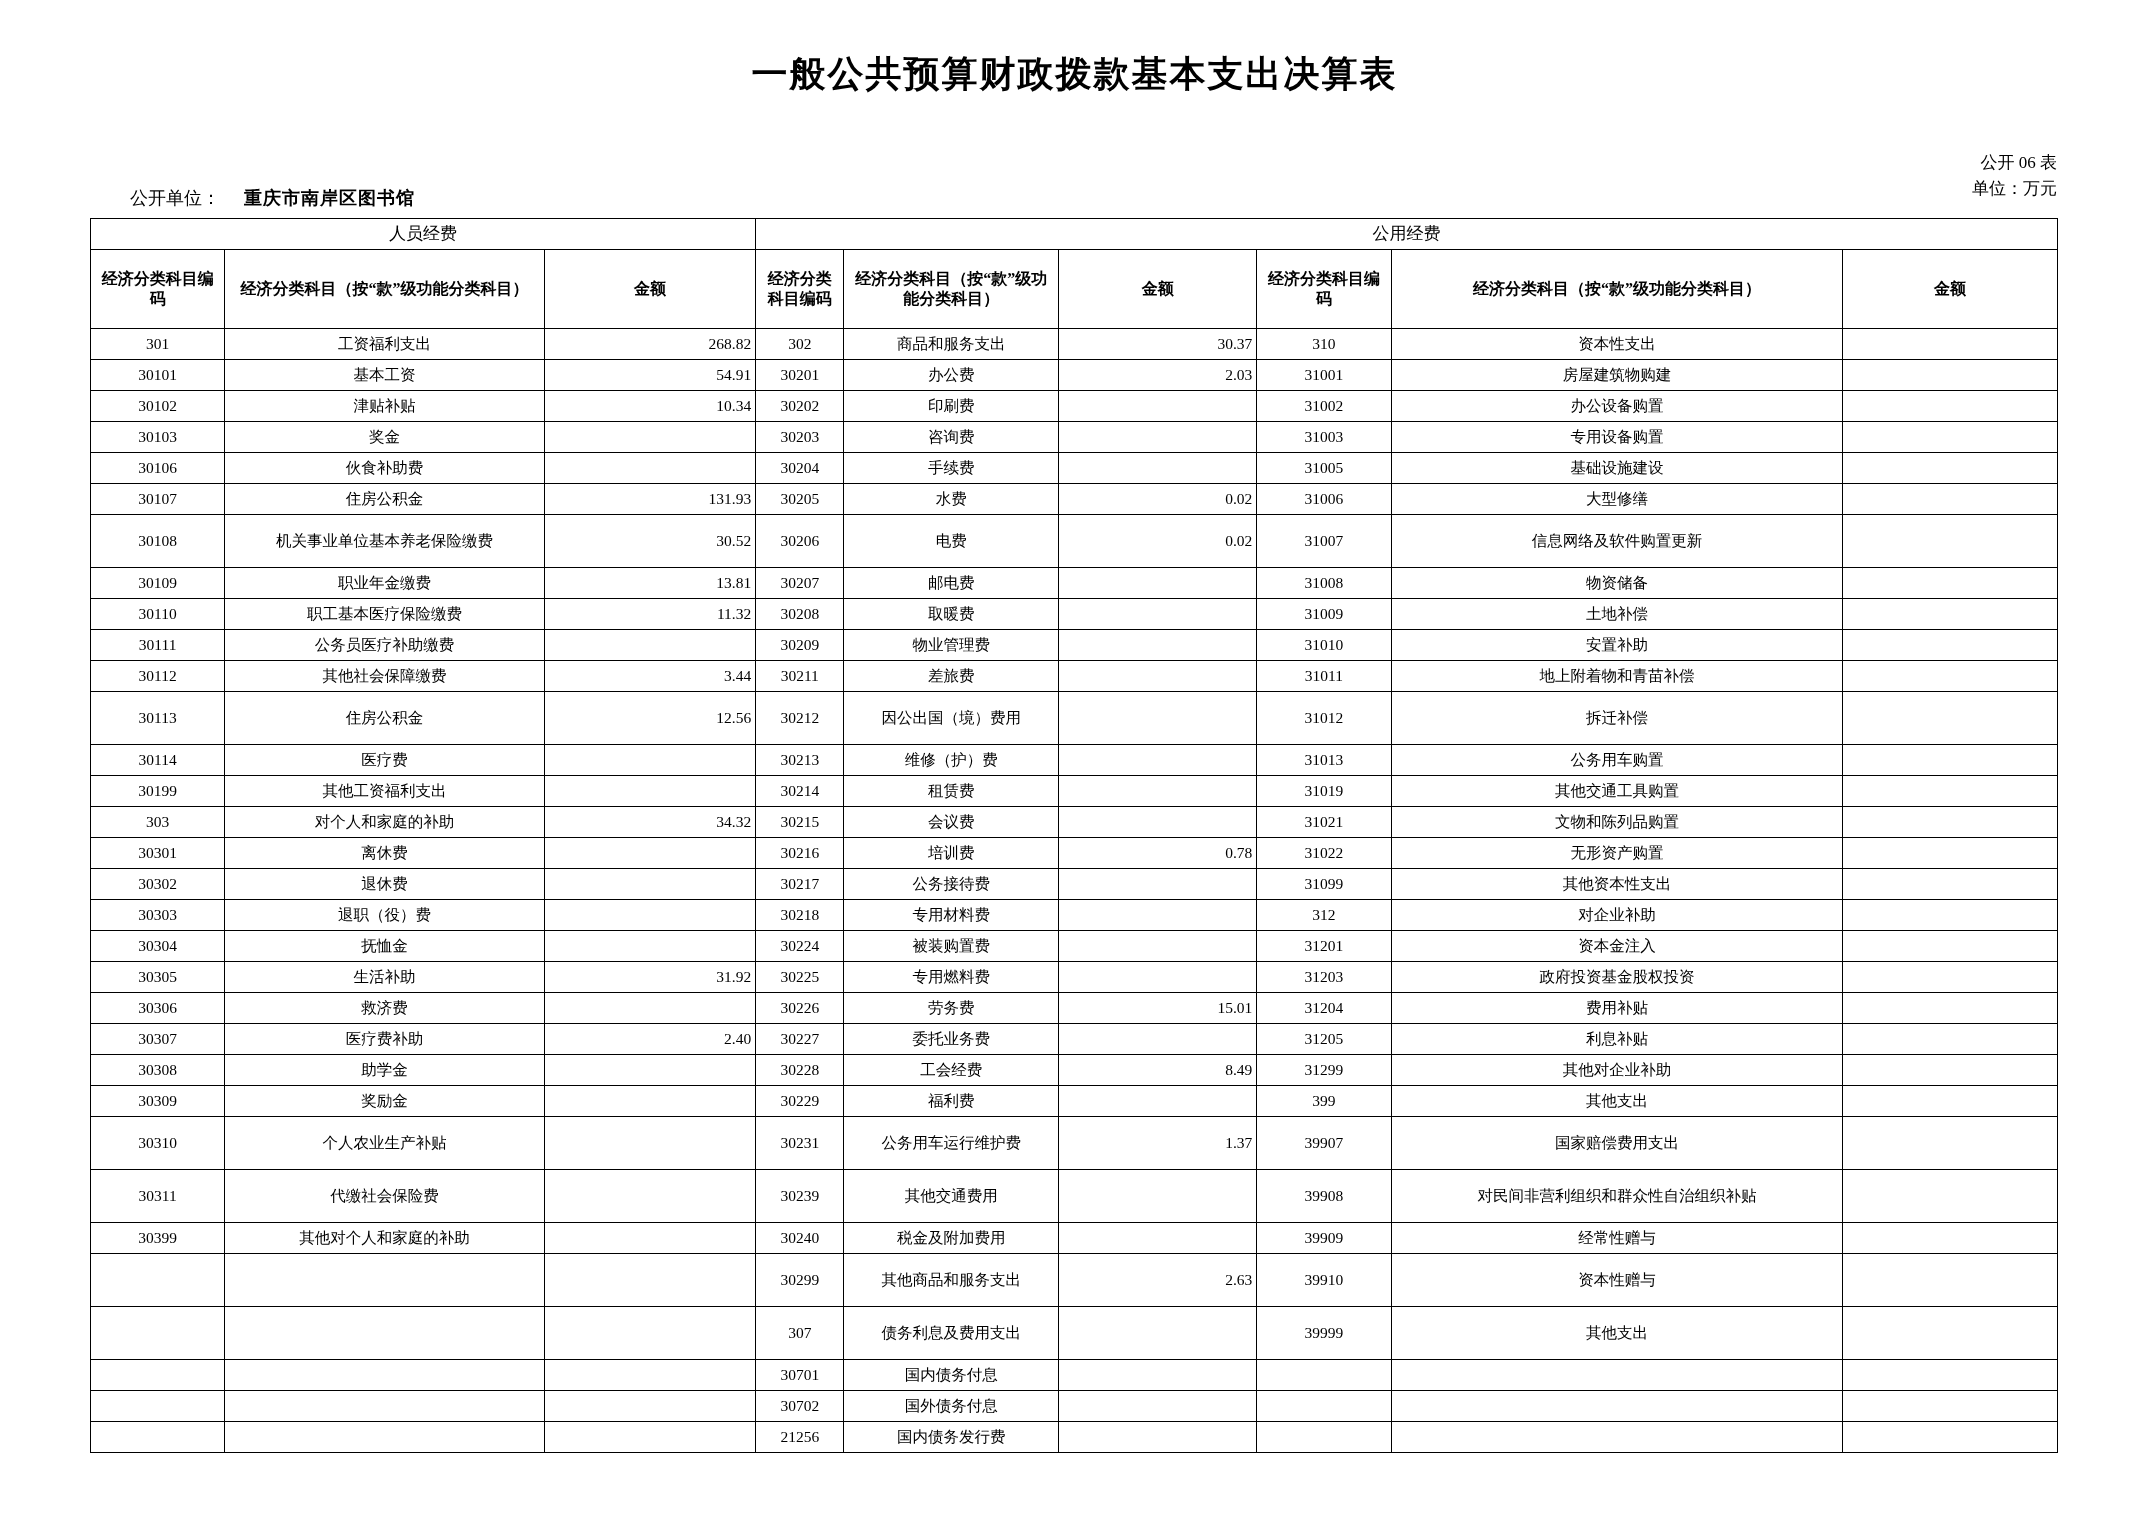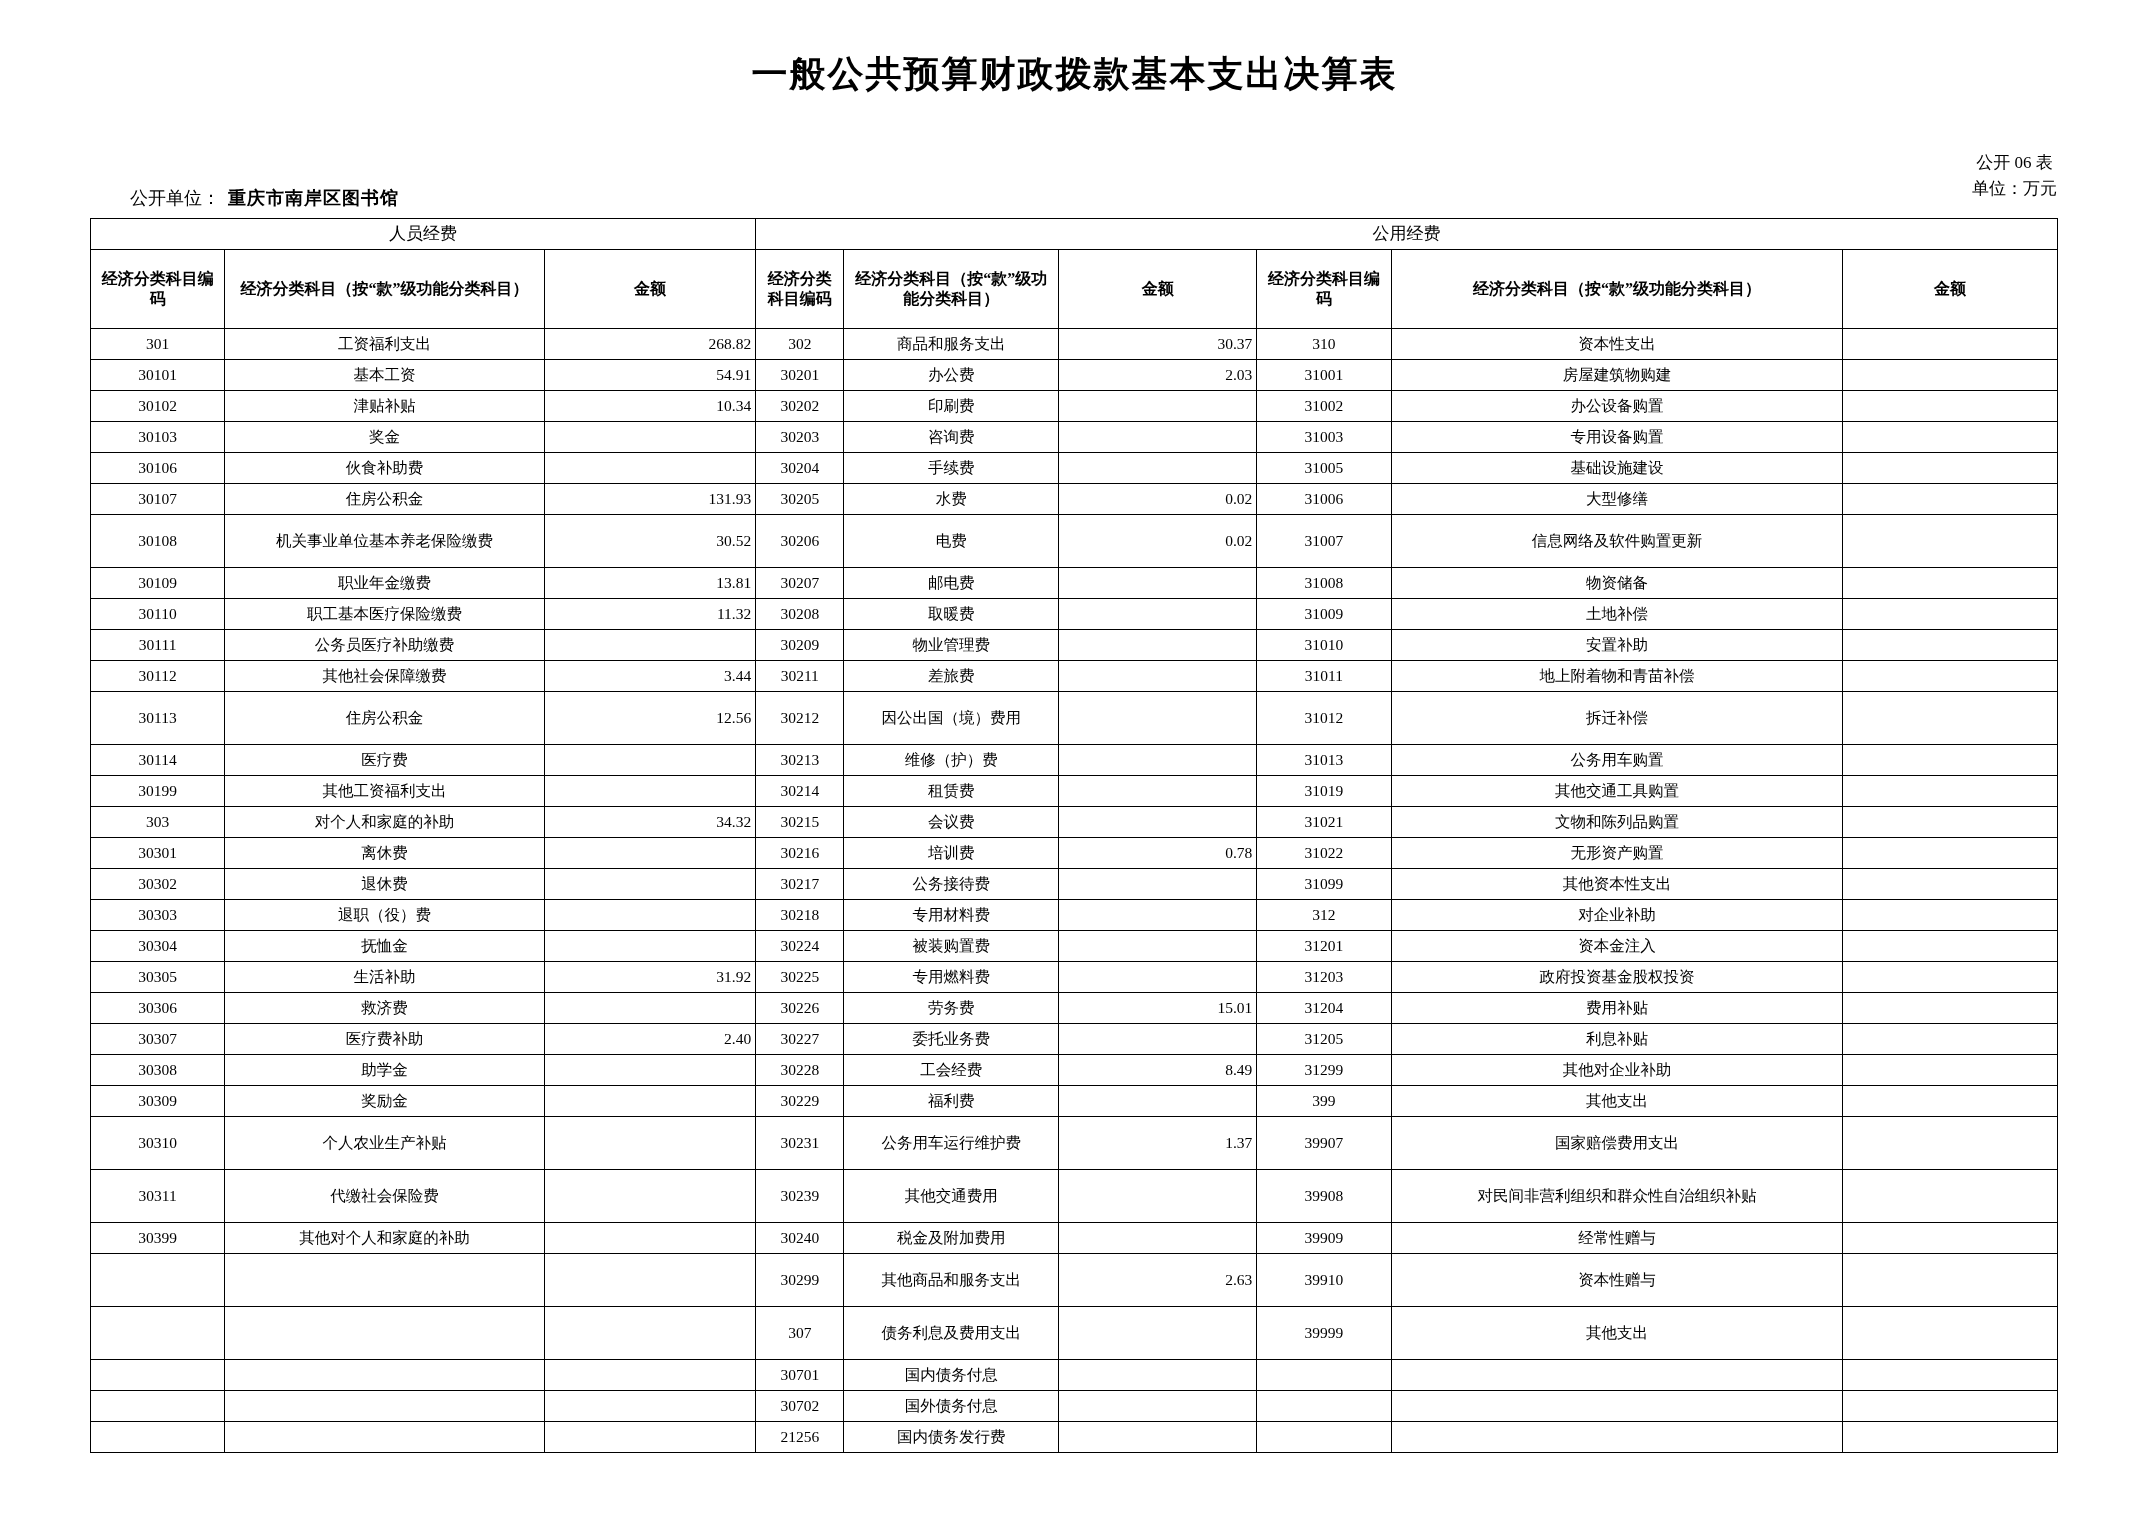--- a/index.html
+++ b/index.html
@@ -28,33 +28,33 @@
     font-weight: bold;
     letter-spacing: 2px;
     margin-top: 50px;
     margin-bottom: 0;
     font-family: "Liberation Serif", "DejaVu Serif", serif;
   }
   .meta-right {
     position: absolute;
     right: 92px;
     top: 100px;
-    text-align: center;
+    text-align: right;
     font-size: 17px;
     line-height: 1.55;
   }
   .meta-left {
     position: absolute;
     left: 130px;
     top: 136px;
     font-size: 18px;
   }
   .meta-left .unit-name {
     font-weight: bold;
-    margin-left: 8px;
+    margin-left: 24px;
     letter-spacing: 1px;
   }
   table.main {
     position: absolute;
     left: 90px;
     top: 168px;
     width: 1968px;
     border-collapse: collapse;
     table-layout: fixed;
     font-size: 15.5px;

